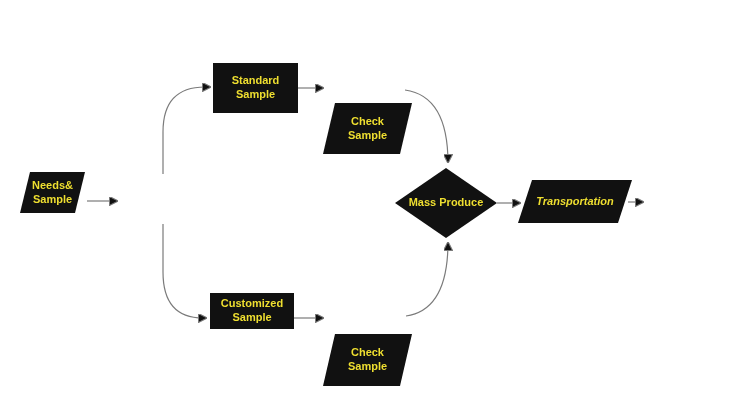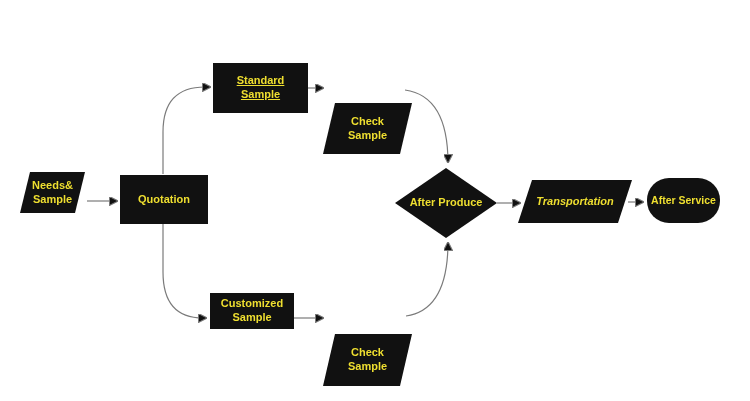--- a/index.html
+++ b/index.html
@@ -25,21 +25,21 @@
   }
   .rect{}
   .para{clip-path:polygon(12px 0, 100% 0, calc(100% - 12px) 100%, 0 100%);margin-top:42px;}
   .para-sm{clip-path:polygon(10px 0, 100% 0, calc(100% - 10px) 100%, 0 100%);}
   .para-lg{clip-path:polygon(14px 0, 100% 0, calc(100% - 14px) 100%, 0 100%);font-style:italic;}
   .diamond{clip-path:polygon(50% 0, 100% 50%, 50% 100%, 0 50%);}
   .stadium{border-radius:22px;}
 
   #n-needs{left:20px;top:172px;width:65px;height:41px;}
   #n-quotation{left:120px;top:175px;width:88px;height:49px;}
-  #n-standard{left:213px;top:63px;width:95px;height:50px;text-decoration:underline;}
+  #n-standard{left:213px;top:63px;width:85px;height:50px;}
   #n-check-top{left:323px;top:61px;width:89px;height:51px;}
   #n-customized{left:210px;top:293px;width:84px;height:36px;}
   #n-check-bottom{left:323px;top:292px;width:89px;height:52px;}
   #n-mass{left:395px;top:168px;width:102px;height:70px;}
   #n-transport{left:518px;top:180px;width:114px;height:43px;}
   #n-after{left:647px;top:178px;width:73px;height:45px;font-size:10.5px;}
 </style>
 </head>
 <body>
 
@@ -60,23 +60,20 @@
     <path d="M406 316 Q448 310 448 242" marker-end="url(#arrow)"></path>
     <path d="M497 203 H521" marker-end="url(#arrow)"></path>
     <path d="M628 202 H644" marker-end="url(#arrow)"></path>
   </svg>
 
   <div id="n-needs" class="node para-sm">
     <span>Needs&amp;
 Sample</span>
   </div>
 
-  <div id="n-quotation" class="node rect">
-    <span>Quotation</span>
-  </div>
 
   <div id="n-standard" class="node rect">
     <span>Standard
 Sample</span>
   </div>
 
   <div id="n-check-top" class="node para">
     <span>Check
 Sample</span>
   </div>
@@ -85,24 +82,21 @@
     <span>Customized
 Sample</span>
   </div>
 
   <div id="n-check-bottom" class="node para">
     <span>Check
 Sample</span>
   </div>
 
   <div id="n-mass" class="node diamond">
-    <span>After Produce</span>
+    <span>Mass Produce</span>
   </div>
 
   <div id="n-transport" class="node para-lg">
     <span>Transportation</span>
   </div>
 
-  <div id="n-after" class="node stadium">
-    <span>After Service</span>
-  </div>
 
 </div>
 
 </body></html>

